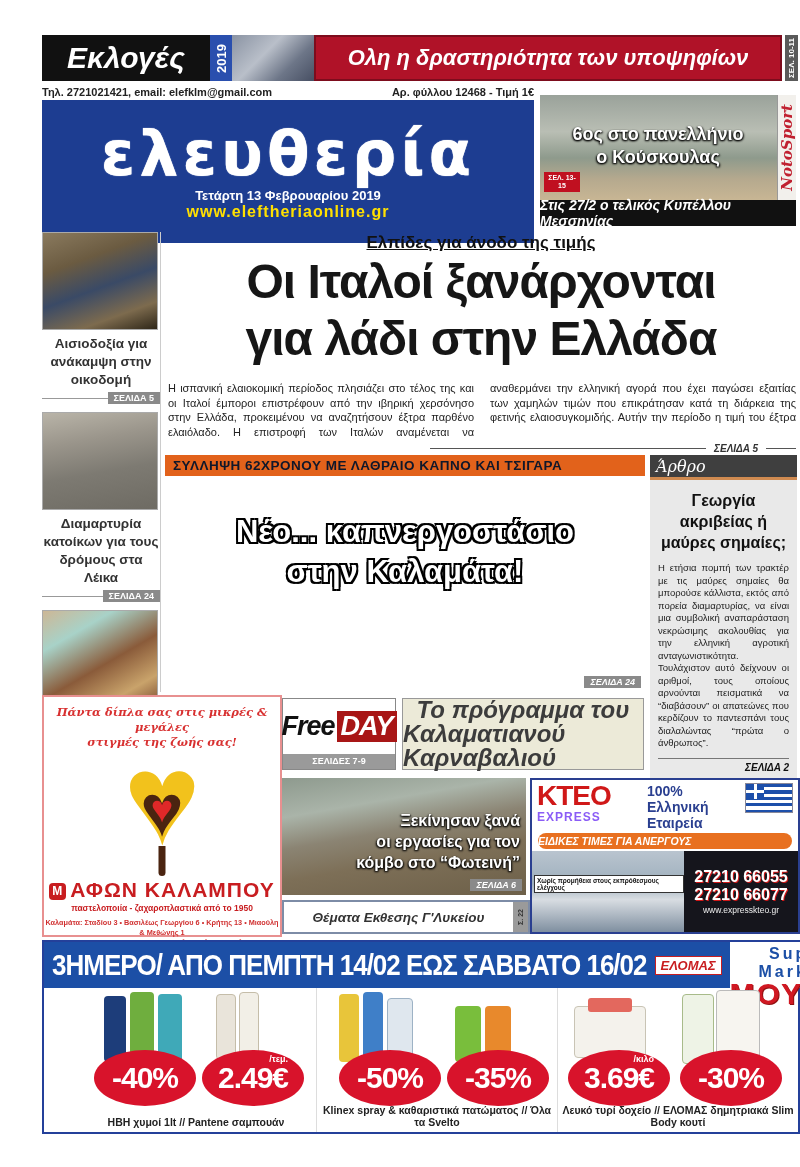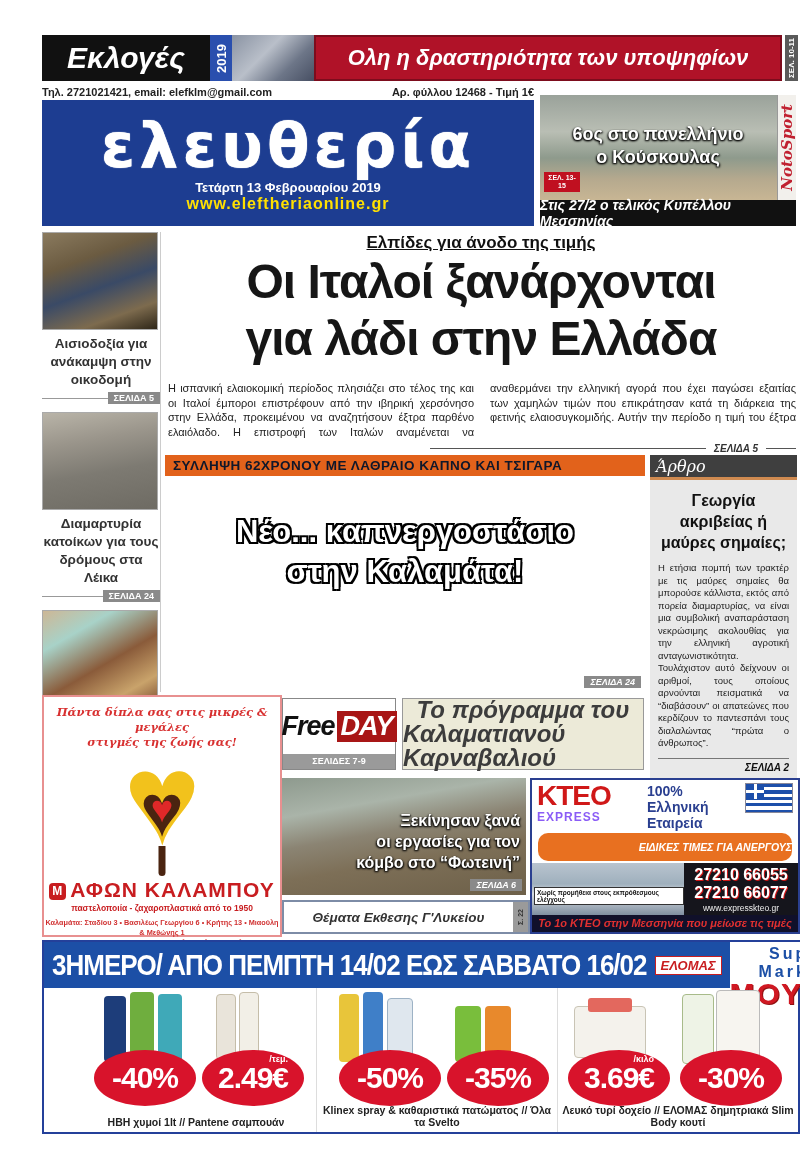--- a/index.html
+++ b/index.html
@@ -104,21 +104,21 @@
   .kteo-top{display:flex;padding:3px 5px 0 5px;}
   .kteo-brand1{color:#d01818;font-weight:bold;font-size:28px;line-height:26px;letter-spacing:-1px;}
   .kteo-brand2{color:#8b5cf6;font-weight:bold;font-size:12px;line-height:17px;letter-spacing:1px;}
   .kteo-claim{color:#2a3f90;font-weight:bold;font-size:14px;line-height:16px;}
   .flag{width:46px;height:28px;background:repeating-linear-gradient(180deg,#1d4faa 0 3.2px,#fff 3.2px 6.4px);
         position:relative;border:1px solid #889;}
   .flag .canton{position:absolute;left:0;top:0;width:18px;height:15px;background:#1d4faa;}
   .flag .canton:before{content:"";position:absolute;left:0;top:6px;width:18px;height:3px;background:#fff;}
   .flag .canton:after{content:"";position:absolute;left:7.5px;top:0;width:3px;height:15px;background:#fff;}
   .kteo-offer{margin:2px 6px;background:#e87020;border-radius:10px;color:#fff;font-weight:bold;
-              font-style:italic;font-size:10.5px;text-align:right;padding:8px 0;}
+              font-style:italic;font-size:10.5px;text-align:left;padding:2px 0;}
   .kteo-mid{flex:1;display:flex;}
   .kteo-photo{width:152px;background:linear-gradient(180deg,#b9c4cf 0%,#9fb0bd 40%,#d8dde2 60%,#7f8fa0 100%);
               position:relative;}
   .kteo-note{position:absolute;left:2px;top:24px;background:#fff;border:1px solid #333;color:#111;
              font-weight:bold;font-size:6.5px;padding:1px 2px;}
   .kteo-right{flex:1;background:#15151c;display:flex;flex-direction:column;align-items:center;justify-content:center;}
   .kteo-phone{color:#fff;font-weight:bold;font-size:16px;line-height:18px;text-shadow:1px 1px 0 #d01818;}
   .kteo-site{color:#eee;font-size:8.5px;margin-top:1px;}
   .kteo-foot{background:#10102a;color:#e03030;font-weight:bold;font-style:italic;font-size:11px;
              text-align:center;height:17px;line-height:17px;}
@@ -165,21 +165,21 @@
   <div class="abs side-ref" style="left:785px;top:35px;width:13px;height:46px;">
     <span class="vtext">ΣΕΛ. 10-11</span>
   </div>
 
   <div class="abs" style="left:42px;top:86px;width:492px;display:flex;justify-content:space-between;
        font-size:11px;font-weight:bold;color:#222;">
     <span>Τηλ. 2721021421, email: elefklm@gmail.com</span>
     <span>Αρ. φύλλου 12468  -  Τιμή 1€</span>
   </div>
 
-  <div class="abs masthead" style="left:42px;top:100px;width:492px;height:126px;">
+  <div class="abs masthead" style="left:42px;top:100px;width:492px;height:143px;">
     <div class="logo-text">ελευθερία</div>
     <div class="mast-date">Τετάρτη 13 Φεβρουαρίου 2019</div>
     <div class="mast-site">www.eleftheriaonline.gr</div>
   </div>
 
   <div class="abs sport-photo" style="left:540px;top:95px;width:256px;height:105px;">
     <div class="abs" style="left:0;top:28px;width:236px;">
       <div class="sport-title">
         <span>6ος στο πανελλήνιο</span><br>
         <span>ο Κούσκουλας</span>
@@ -326,21 +326,20 @@
     <div class="kteo-mid">
       <div class="kteo-photo">
         <div class="kteo-note">Χωρίς προμήθεια στους εκπρόθεσμους ελέγχους</div>
       </div>
       <div class="kteo-right">
         <div class="kteo-phone">27210 66055</div>
         <div class="kteo-phone">27210 66077</div>
         <div class="kteo-site">www.expresskteo.gr</div>
       </div>
     </div>
-    <div class="kteo-foot">Το 1ο ΚΤΕΟ στην Μεσσηνία που μείωσε τις τιμές</div>
   </div>
 
   <div class="abs mk" style="left:42px;top:940px;width:754px;height:190px;">
     <div class="mk-head">
       <div class="mk-head-blue">
         <div class="mk-head-title">3ΗΜΕΡΟ/ ΑΠΟ ΠΕΜΠΤΗ 14/02 ΕΩΣ ΣΑΒΒΑΤΟ 16/02</div>
         <div class="elomas">ΕΛΟΜΑΣ</div>
       </div>
       <div class="mk-head-white">
         <div class="mk-sm">Super Markets</div>

